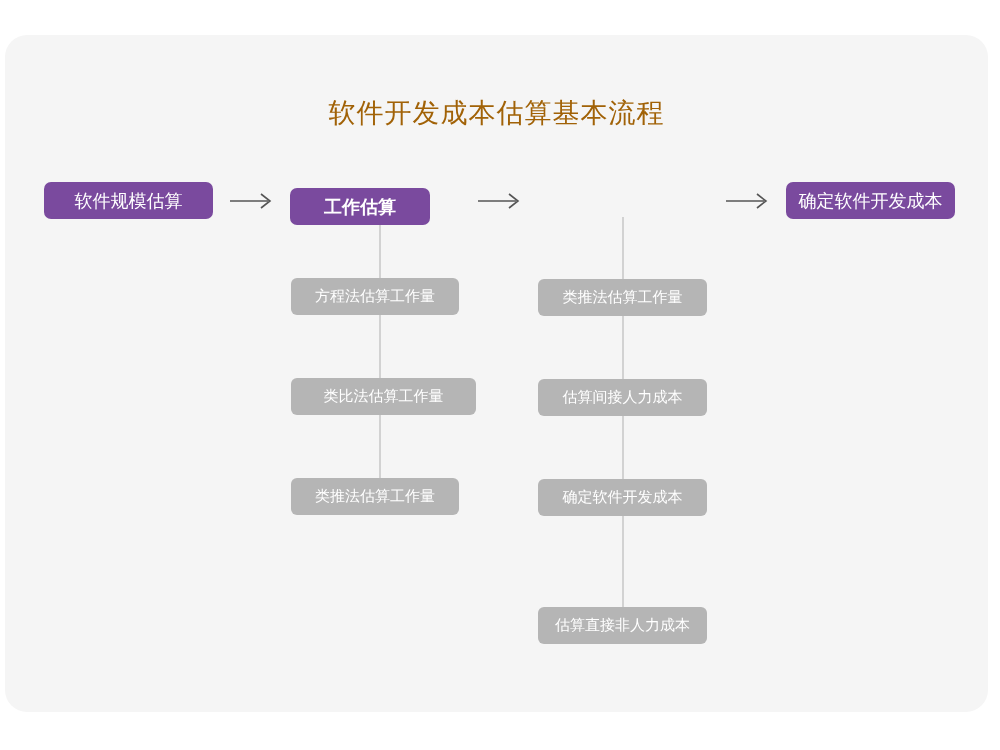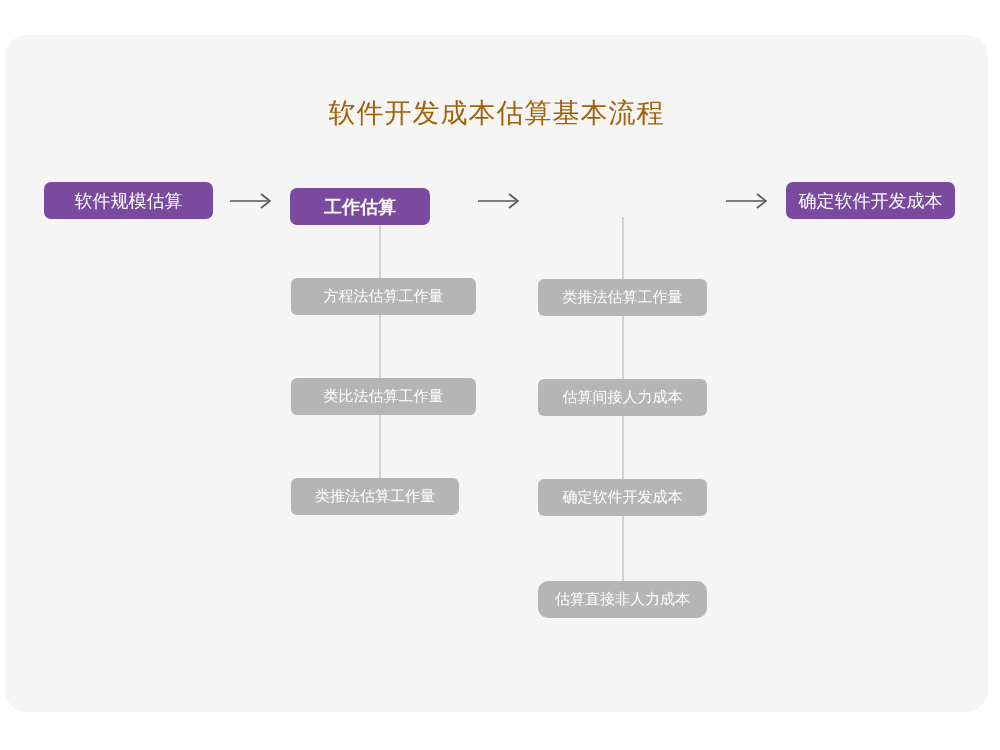--- a/index.html
+++ b/index.html
@@ -106,21 +106,21 @@
   <svg class="arrow" style="left:471px; top:155px; width:48px;" viewBox="0 0 48 22">
     <path d="M2 11 H40" stroke="#555555" stroke-width="1.6" fill="none"></path>
     <path d="M33 4 L42 11 L33 18" stroke="#555555" stroke-width="1.6" fill="none"></path>
   </svg>
 
   <svg class="arrow" style="left:719px; top:155px; width:48px;" viewBox="0 0 48 22">
     <path d="M2 11 H40" stroke="#555555" stroke-width="1.6" fill="none"></path>
     <path d="M33 4 L42 11 L33 18" stroke="#555555" stroke-width="1.6" fill="none"></path>
   </svg>
 
-  <div class="node node-secondary" style="left:286px; top:243px; width:185px;">
+  <div class="node node-secondary" style="left:286px; top:243px; width:168px;">
     <span>方程法估算工作量</span>
   </div>
 
   <div class="node node-secondary" style="left:286px; top:343px; width:185px;">
     <span>类比法估算工作量</span>
   </div>
 
   <div class="node node-secondary" style="left:286px; top:443px; width:168px;">
     <span>类推法估算工作量</span>
   </div>
@@ -130,17 +130,17 @@
   </div>
 
   <div class="node node-secondary" style="left:533px; top:344px; width:169px;">
     <span>估算间接人力成本</span>
   </div>
 
   <div class="node node-secondary" style="left:533px; top:444px; width:169px;">
     <span>确定软件开发成本</span>
   </div>
 
-  <div class="node node-secondary" style="left:533px; top:546px; width:169px;border-radius:10px;">
+  <div class="node node-secondary" style="left:533px; top:572px; width:169px;">
     <span>估算直接非人力成本</span>
   </div>
 
 </div>
 
 </body></html>

